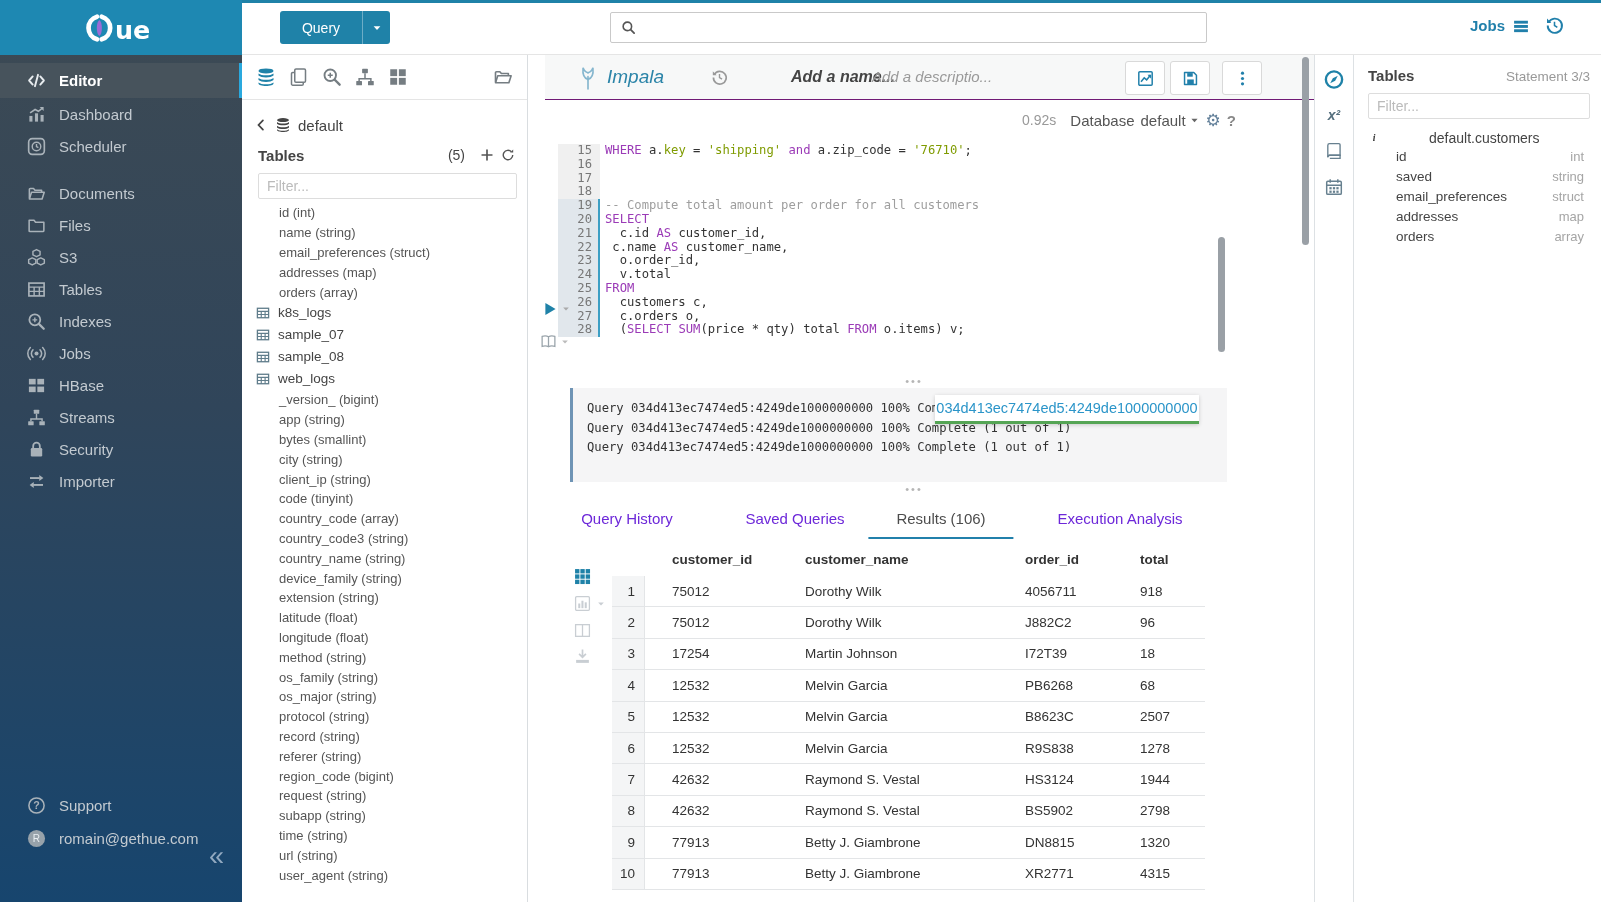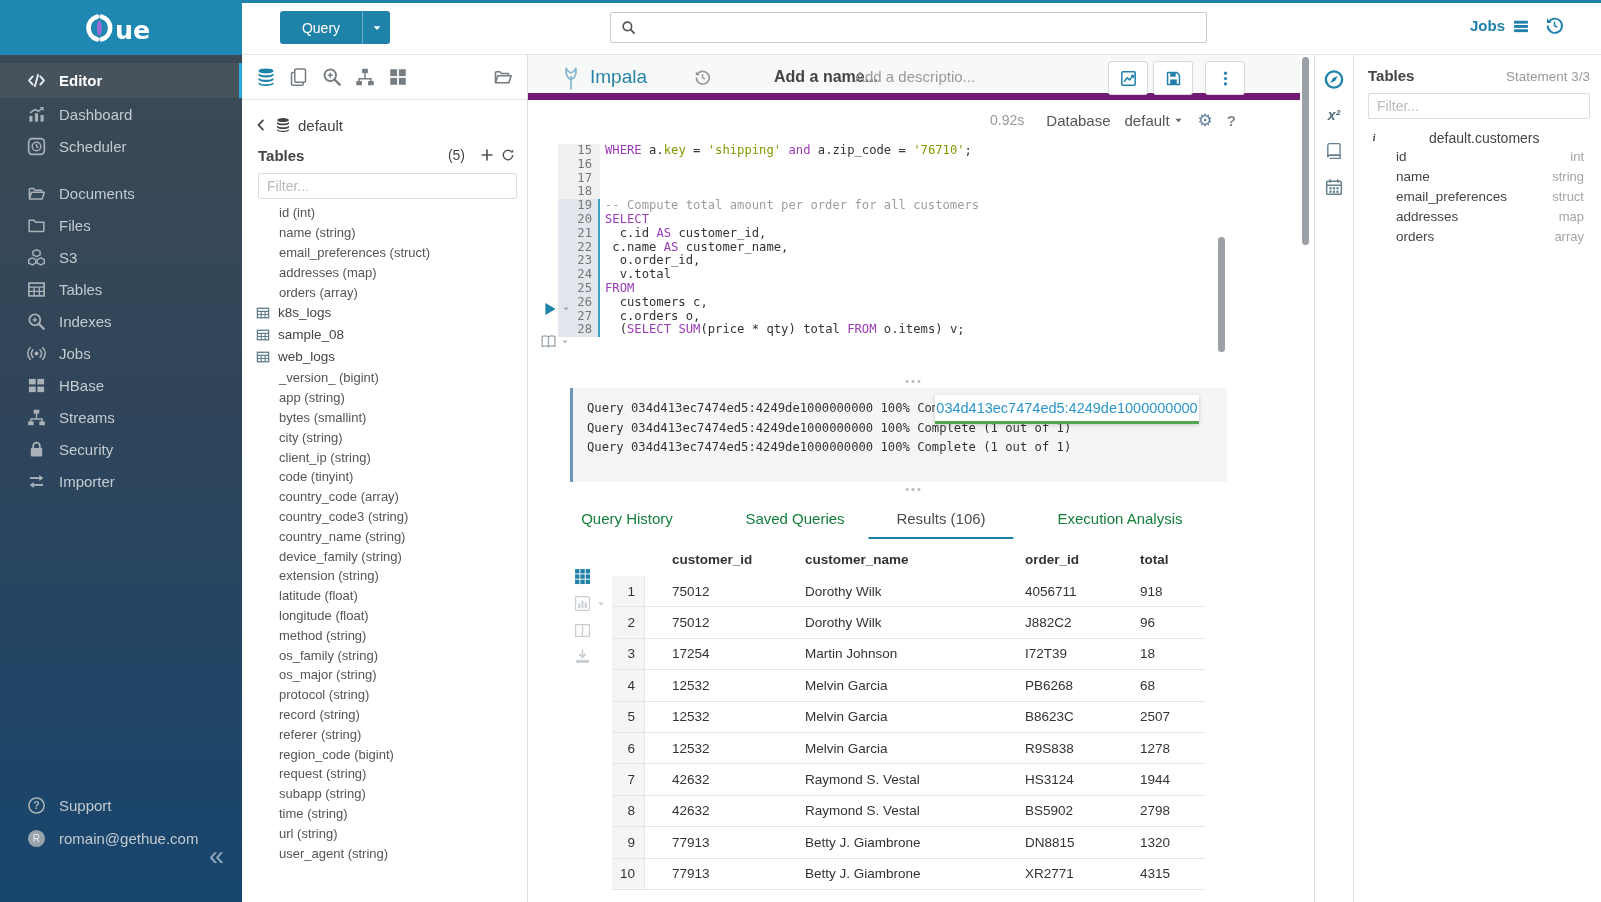--- a/index.html
+++ b/index.html
@@ -66,31 +66,31 @@
     font-size:14px; padding:0 8px; color:#444; outline:none; font-family:"Liberation Sans",sans-serif; }
   .assist-filter input::placeholder, .ra-filter input::placeholder { color:#bbb; }
   .tree { margin-top:4px; }
   .tree-table { height:22px; display:flex; align-items:center; gap:8px; padding-left:14px; cursor:pointer; }
   .tree-table .icon { width:14px; height:14px; color:#607d8b; flex:0 0 14px; }
   .tree-table .t-label { font-size:13.5px; color:#444; }
   .tree-col { height:19.8px; display:flex; align-items:center; padding-left:37px; font-size:13px; color:#555; cursor:pointer; }
 
   
   .main { position:absolute; left:528px; top:55px; width:772px; height:847px; background:#fff; }
-  .snippet-header { position:absolute; left:0; top:0; width:100%; height:45px; background:#f7f8f8; border-bottom:7px solid #701a75; }
+  .snippet-header { position:absolute; left:17px; top:0; width:100%; height:45px; background:#f7f8f8; border-bottom:1px solid #701a75;font-style:italic; }
   .impala-icon { position:absolute; left:32px; top:10px; width:22px; height:26px; color:#85b6ce; }
   .engine-name { position:absolute; left:62px; top:11px; font-size:19px; color:#2b84a8; cursor:pointer; }
   .snippet-history { position:absolute; left:166px; top:14px; width:17px; height:17px; color:#999; cursor:pointer; }
   .snippet-name { position:absolute; left:246px; top:13px; font-size:16px; font-weight:bold; color:#444; cursor:text; }
   .snippet-desc { position:absolute; left:327px; top:13px; font-size:15px; color:#999; cursor:text; }
   .hdr-btn { position:absolute; top:6px; width:40px; height:34px; background:#fff; border:1px solid #d9d9d9;
     border-radius:3px; display:flex; align-items:center; justify-content:center; color:#2180ab; cursor:pointer; }
   .hdr-btn .icon { width:17px; height:17px; }
   .meta-row { position:absolute; left:0; top:45px; width:100%; height:40px; display:flex; align-items:center;
-    justify-content:flex-end; padding-right:64px; gap:14px; }
+    justify-content:flex-end; padding-right:64px; gap:6px; }
   .exec-time { color:#999; font-size:14px; }
   .db-label { color:#555; font-size:15px; margin-left:8px; }
   .db-select { display:flex; align-items:center; gap:3px; color:#555; font-size:15px; cursor:pointer; }
   .db-select .icon { width:11px; height:11px; color:#666; }
   .gear { font-size:17px; color:#63809a; cursor:pointer; }
   .help-q { font-size:15px; font-weight:bold; color:#888; cursor:pointer; }
 
   
   .code-area { position:absolute; left:0; top:85px; width:100%; height:236px; padding-top:4px; cursor:text; }
   .code-line { display:flex; height:13.8px; font-family:"DejaVu Sans Mono", monospace; font-size:12.2px; line-height:13.8px; }
@@ -113,21 +113,21 @@
     letter-spacing:2px; height:8px; line-height:8px; cursor:row-resize; }
   .log-box { position:absolute; left:42px; top:333px; width:657px; height:94px; background:#f5f5f6;
     border-left:3px solid #6f94b5; padding:11px 0 0 14px; }
   .log-line { font-family:"DejaVu Sans Mono", monospace; font-size:12.2px; color:#333; line-height:19.5px; white-space:pre; }
   .query-id-popover { position:absolute; left:407px; top:340px; width:264px; height:29px; background:#fff;
     box-shadow:0 1px 4px rgba(0,0,0,.18); border-bottom:3px solid #55a555; display:flex; align-items:center;
     justify-content:center; color:#2b95c9; font-size:14.5px; cursor:pointer; }
 
   
   .tabs { position:absolute; left:0; top:447px; width:100%; height:38px; }
-  .tab { position:absolute; top:8px; transform:translateX(-50%); font-size:15px; color:#15803d;
+  .tab { position:absolute; top:8px; transform:translateX(-50%); font-size:15px; color:#6d28d9;
     padding:0 28px 10px 28px; cursor:pointer; white-space:nowrap; }
   .tab.active { color:#4c4c4c; border-bottom:2.5px solid #2180ab; }
 
   
   .rgrid-icons { position:absolute; left:46px; width:20px; }
   .rgi { position:absolute; left:0; width:17px; height:17px; color:#c9ced3; cursor:pointer; }
   .rgi.active { color:#1f82a8; }
   .rgi-caret { position:absolute; left:22px; width:10px; height:10px; color:#c9ced3; }
   .res-table { position:absolute; left:84px; top:487px; width:593px; }
   .res-row { display:grid; grid-template-columns:33px 133px 220px 115px 92px; height:31.4px; align-items:center;
@@ -477,20 +477,29 @@
       <div class="tree-col">addresses (map)</div>
       <div class="tree-col">orders (array)</div>
       <div class="tree-table">
         <span class="icon">
           <svg viewBox="0 0 16 16">
             <rect x="1.6" y="2.6" width="12.8" height="10.8" fill="none" stroke="currentColor" stroke-width="1.5"></rect>
             <path d="M1.6 6.1h12.8M1.6 9.7h12.8M6 6.1v7.3M10.4 6.1v7.3" stroke="currentColor" stroke-width="1.3"></path>
           </svg>
         </span>
         <span class="t-label">k8s_logs</span>
+      </div>
+      <div class="tree-table">
+        <span class="icon">
+          <svg viewBox="0 0 16 16">
+            <rect x="1.6" y="2.6" width="12.8" height="10.8" fill="none" stroke="currentColor" stroke-width="1.5"></rect>
+            <path d="M1.6 6.1h12.8M1.6 9.7h12.8M6 6.1v7.3M10.4 6.1v7.3" stroke="currentColor" stroke-width="1.3"></path>
+          </svg>
+        </span>
+        <span class="t-label">sample_07</span>
       </div>
       <div class="tree-table">
         <span class="icon">
           <svg viewBox="0 0 16 16">
             <rect x="1.6" y="2.6" width="12.8" height="10.8" fill="none" stroke="currentColor" stroke-width="1.5"></rect>
             <path d="M1.6 6.1h12.8M1.6 9.7h12.8M6 6.1v7.3M10.4 6.1v7.3" stroke="currentColor" stroke-width="1.3"></path>
           </svg>
         </span>
         <span class="t-label">sample_08</span>
       </div>
@@ -869,21 +878,21 @@
         </svg>
       </span>
     <span class="ra-table-name">default.customers</span>
   </div>
   <div id="ra-cols">
       <div class="ra-col">
         <span class="cname">id</span>
         <span class="ctype">int</span>
       </div>
       <div class="ra-col">
-        <span class="cname">name</span>
+        <span class="cname">saved</span>
         <span class="ctype">string</span>
       </div>
       <div class="ra-col">
         <span class="cname">email_preferences</span>
         <span class="ctype">struct</span>
       </div>
       <div class="ra-col">
         <span class="cname">addresses</span>
         <span class="ctype">map</span>
       </div>

